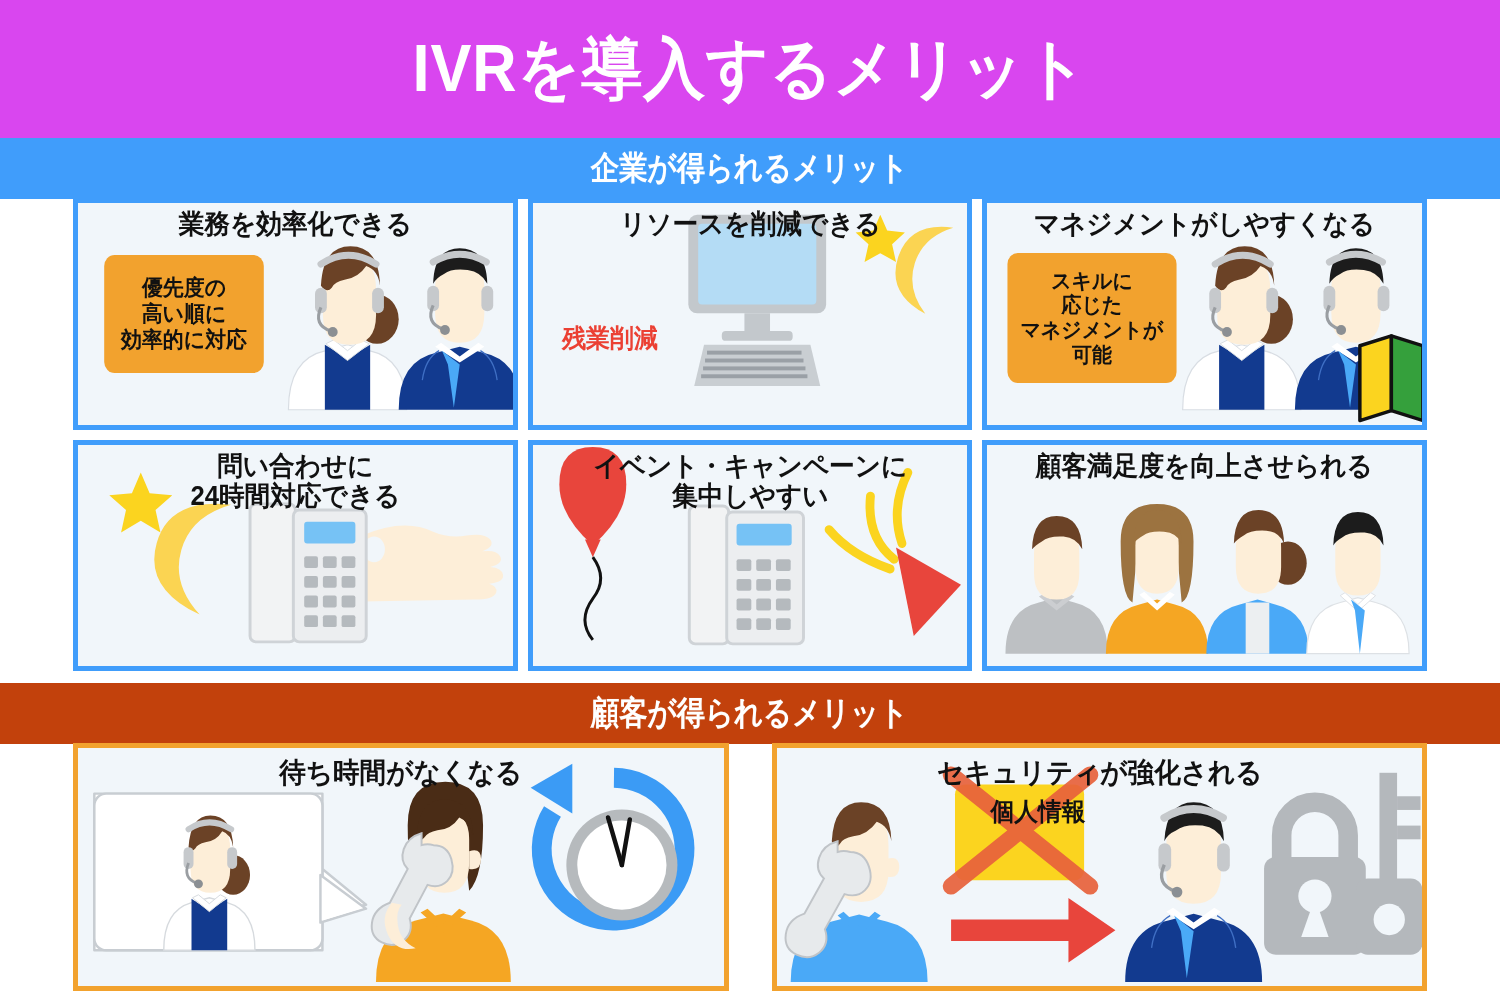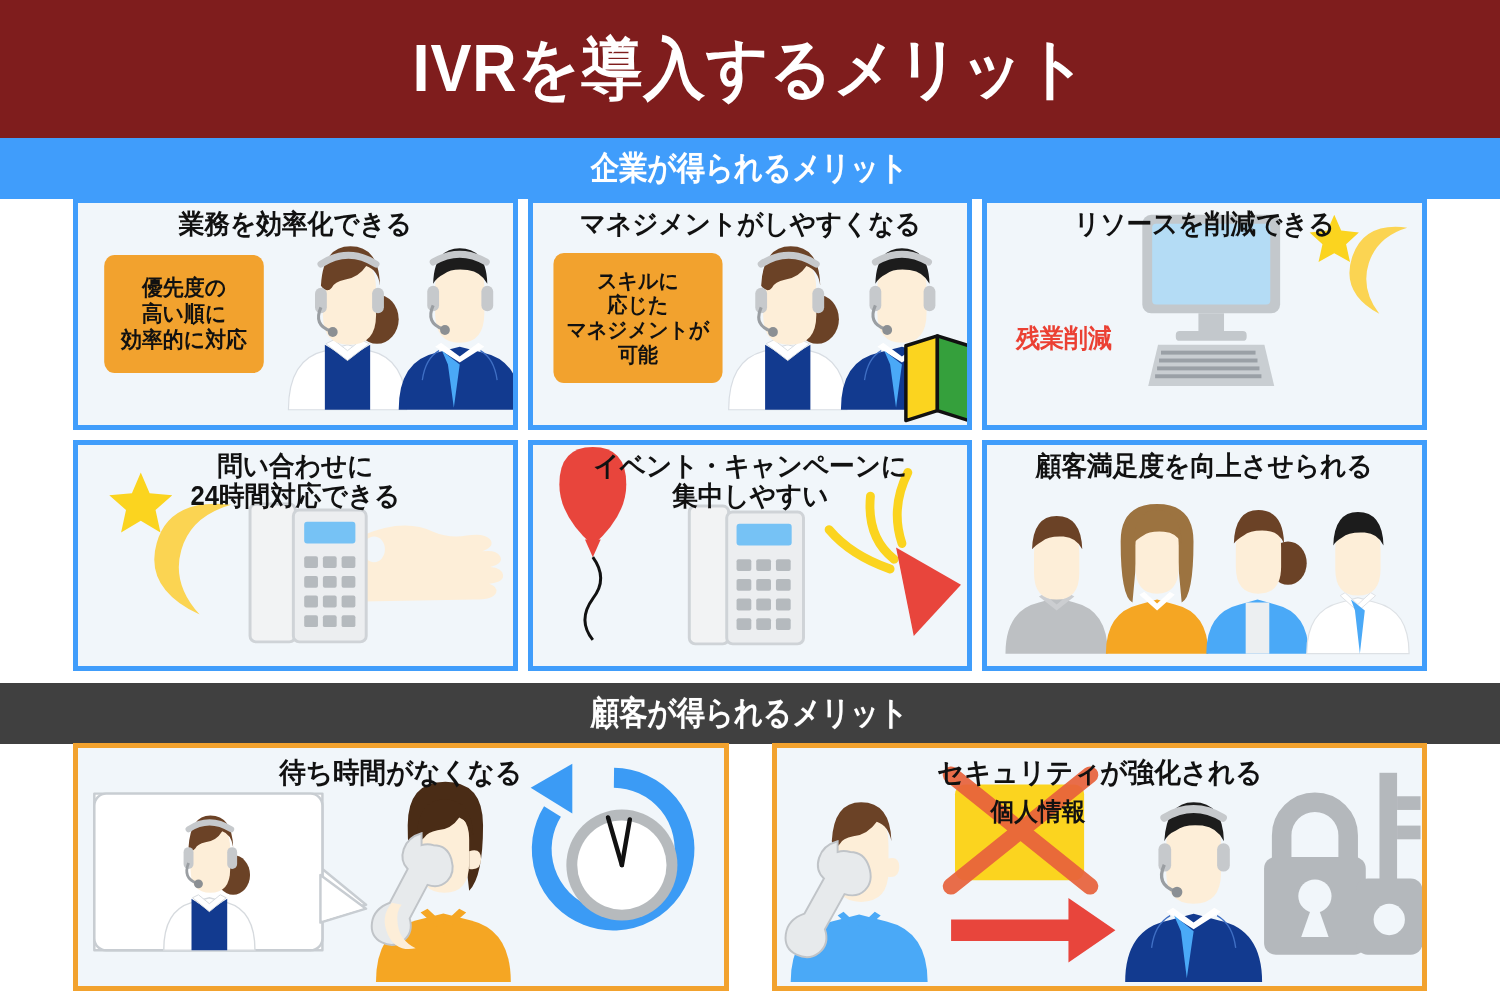--- a/index.html
+++ b/index.html
@@ -7,40 +7,40 @@
     width:1500px; height:1000px;
     background:#ffffff;
     font-family:"Liberation Sans","DejaVu Sans",sans-serif;
     overflow:hidden;
   }
   #root { position:relative; width:1500px; height:1000px; }
 
   
   .title-band {
     position:absolute; left:0; top:0; width:1500px; height:138px;
-    background:#7f1d1d;
+    background:#d946ef;
     display:flex; align-items:center; justify-content:center;
   }
   .title-band .title {
     color:#ffffff; font-size:66px; font-weight:bold;
     letter-spacing:1px; white-space:nowrap;
     transform:scaleX(0.93);
   }
 
   .section-band {
     position:absolute; left:0; width:1500px; height:61px;
     display:flex; align-items:center; justify-content:center;
   }
   .section-band .section-label {
     color:#ffffff; font-size:33px; font-weight:bold;
     transform:scaleX(0.86); white-space:nowrap;
     text-shadow:0 0 1px rgba(255,255,255,.4);
   }
   #band-company { top:138px; background:#409dfb; }
-  #band-customer { top:683px; background:#404040; }
+  #band-customer { top:683px; background:#c2410c; }
 
   
   .grid-company {
     position:absolute; left:73px; top:198px;
     width:1354px; height:473px;
     display:grid;
     grid-template-columns:1fr 1fr 1fr;
     grid-template-rows:1fr 1fr;
     column-gap:12px; row-gap:9px;gap:10px;
   }
@@ -137,62 +137,20 @@
             <rect x="409" y="84" width="12" height="26" rx="6" fill="#c6c9cc"></rect>
             <path d="M360 60 q27-16 54 0" fill="none" stroke="#c6c9cc" stroke-width="7" stroke-linecap="round"></path>
             <path d="M360 104 q-8 18 10 24" fill="none" stroke="#9a9ea2" stroke-width="3.2"></path>
             <circle cx="372" cy="129" r="5" fill="#8b8f93"></circle>
           </g>
         </svg>
       </div>
       <div class="badge" style="left:22px; top:52px; width:168px; height:118px; font-size:22px;">優先度の
 高い順に
 効率的に対応</div>
-    </div>
-
-    <div class="card">
-      <div class="card-title">マネジメントがしやすくなる</div>
-      <div class="art">
-        <svg viewBox="0 0 440 225" width="100%" height="100%" preserveAspectRatio="xMidYMax meet">
-          <g>
-            <path d="M198 210 q0-52 38-60 l22-6 22 6 q38 8 38 60 z" fill="#ffffff" stroke="#d8dde3" stroke-width="1.2"></path>
-            <path d="M235 144 l23 14 23-14 v66 h-46 z" fill="#123a8f"></path>
-            <path d="M236 143 l22 17 22-17 -8-4 -14 11 -14-11 z" fill="#ffffff" stroke="#d8dde3" stroke-width="1"></path>
-            <ellipse cx="288" cy="118" rx="22" ry="25" fill="#6b4226"></ellipse>
-            <path d="M233 88 q0-34 27-34 q27 0 27 34 v26 q0 30-27 30 q-27 0-27-30 z" fill="#fdeed8"></path>
-            <path d="M231 84 q2-40 30-40 q29 0 30 40 q-2-16-14-20 q-8 12-22 14 q-10 2-13 8 q-5 6-11-2 z" fill="#6b4226"></path>
-            <rect x="225" y="86" width="12" height="26" rx="6" fill="#c6c9cc"></rect>
-            <rect x="283" y="86" width="12" height="26" rx="6" fill="#c6c9cc"></rect>
-            <path d="M231 62 q28-18 56 0" fill="none" stroke="#c6c9cc" stroke-width="7" stroke-linecap="round"></path>
-            <path d="M231 106 q-8 18 10 24" fill="none" stroke="#9a9ea2" stroke-width="3.2"></path>
-            <circle cx="243" cy="131" r="5" fill="#8b8f93"></circle>
-          </g>
-          <g>
-            <path d="M312 210 q0-50 38-58 l24-6 24 6 q38 8 38 58 z" fill="#123a8f"></path>
-            <path d="M349 146 l25 16 25-16 -6-4 -19 14 -19-14 z" fill="#ffffff"></path>
-            <path d="M356 150 l18 14 -6 44 -6-44 z" fill="#4aa9f7"></path>
-            <path d="M353 150 q-14 8-17 30 M395 150 q14 8 17 30" fill="none" stroke="#3f6fc4" stroke-width="1.3"></path>
-            <path d="M349 86 q0-32 25-32 q25 0 25 32 v26 q0 30-25 30 q-25 0-25-30 z" fill="#fdeed8"></path>
-            <path d="M347 82 q1-36 27-36 q27 0 28 36 q-6-12-20-14 q-16-2-24 4 q-8 4-11 10 z" fill="#1c1c1c"></path>
-            <rect x="341" y="84" width="12" height="26" rx="6" fill="#c6c9cc"></rect>
-            <rect x="396" y="84" width="12" height="26" rx="6" fill="#c6c9cc"></rect>
-            <path d="M347 60 q27-16 54 0" fill="none" stroke="#c6c9cc" stroke-width="7" stroke-linecap="round"></path>
-            <path d="M347 104 q-8 18 10 24" fill="none" stroke="#9a9ea2" stroke-width="3.2"></path>
-            <circle cx="359" cy="129" r="5" fill="#8b8f93"></circle>
-          </g>
-          <g>
-            <path d="M378 145 l32-10 v76 l-32 10 z" fill="#fbd41f" stroke="#111" stroke-width="3.5" stroke-linejoin="round"></path>
-            <path d="M410 135 l32 10 v76 l-32-10 z" fill="#35a03c" stroke="#111" stroke-width="3.5" stroke-linejoin="round"></path>
-          </g>
-        </svg>
-      </div>
-      <div class="badge" style="left:16px; top:50px; width:178px; height:130px; font-size:21px;">スキルに
-応じた
-マネジメントが
-可能</div>
     </div>
 
     <div class="card">
       <div class="card-title">リソースを削減できる</div>
       <div class="art">
         <svg viewBox="0 0 440 225" width="100%" height="100%" preserveAspectRatio="xMidYMax meet">
           <g>
             <rect x="157" y="12" width="140" height="100" rx="9" fill="#c3c8cc"></rect>
             <rect x="167" y="21" width="120" height="82" rx="4" fill="#b4dcf5"></rect>
             <rect x="214" y="112" width="26" height="20" fill="#c3c8cc"></rect>
@@ -209,20 +167,62 @@
           </g>
           <g>
             <path d="M395 16 q-44 8-44 46 q0 38 44 46 q-26-18-26-46 q0-28 26-46 z" fill="#fbd452" transform="translate(18,0) rotate(18 373 62)"></path>
           </g>
           <g>
             <path d="M352 12 l7 16 18 2 -13 12 4 18 -16-9 -16 9 4-18 -13-12 18-2 z" fill="#fbd41f"></path>
           </g>
         </svg>
       </div>
       <div class="red-text" style="left:25px; top:118px;">残業削減</div>
+    </div>
+
+    <div class="card">
+      <div class="card-title">マネジメントがしやすくなる</div>
+      <div class="art">
+        <svg viewBox="0 0 440 225" width="100%" height="100%" preserveAspectRatio="xMidYMax meet">
+          <g>
+            <path d="M198 210 q0-52 38-60 l22-6 22 6 q38 8 38 60 z" fill="#ffffff" stroke="#d8dde3" stroke-width="1.2"></path>
+            <path d="M235 144 l23 14 23-14 v66 h-46 z" fill="#123a8f"></path>
+            <path d="M236 143 l22 17 22-17 -8-4 -14 11 -14-11 z" fill="#ffffff" stroke="#d8dde3" stroke-width="1"></path>
+            <ellipse cx="288" cy="118" rx="22" ry="25" fill="#6b4226"></ellipse>
+            <path d="M233 88 q0-34 27-34 q27 0 27 34 v26 q0 30-27 30 q-27 0-27-30 z" fill="#fdeed8"></path>
+            <path d="M231 84 q2-40 30-40 q29 0 30 40 q-2-16-14-20 q-8 12-22 14 q-10 2-13 8 q-5 6-11-2 z" fill="#6b4226"></path>
+            <rect x="225" y="86" width="12" height="26" rx="6" fill="#c6c9cc"></rect>
+            <rect x="283" y="86" width="12" height="26" rx="6" fill="#c6c9cc"></rect>
+            <path d="M231 62 q28-18 56 0" fill="none" stroke="#c6c9cc" stroke-width="7" stroke-linecap="round"></path>
+            <path d="M231 106 q-8 18 10 24" fill="none" stroke="#9a9ea2" stroke-width="3.2"></path>
+            <circle cx="243" cy="131" r="5" fill="#8b8f93"></circle>
+          </g>
+          <g>
+            <path d="M312 210 q0-50 38-58 l24-6 24 6 q38 8 38 58 z" fill="#123a8f"></path>
+            <path d="M349 146 l25 16 25-16 -6-4 -19 14 -19-14 z" fill="#ffffff"></path>
+            <path d="M356 150 l18 14 -6 44 -6-44 z" fill="#4aa9f7"></path>
+            <path d="M353 150 q-14 8-17 30 M395 150 q14 8 17 30" fill="none" stroke="#3f6fc4" stroke-width="1.3"></path>
+            <path d="M349 86 q0-32 25-32 q25 0 25 32 v26 q0 30-25 30 q-25 0-25-30 z" fill="#fdeed8"></path>
+            <path d="M347 82 q1-36 27-36 q27 0 28 36 q-6-12-20-14 q-16-2-24 4 q-8 4-11 10 z" fill="#1c1c1c"></path>
+            <rect x="341" y="84" width="12" height="26" rx="6" fill="#c6c9cc"></rect>
+            <rect x="396" y="84" width="12" height="26" rx="6" fill="#c6c9cc"></rect>
+            <path d="M347 60 q27-16 54 0" fill="none" stroke="#c6c9cc" stroke-width="7" stroke-linecap="round"></path>
+            <path d="M347 104 q-8 18 10 24" fill="none" stroke="#9a9ea2" stroke-width="3.2"></path>
+            <circle cx="359" cy="129" r="5" fill="#8b8f93"></circle>
+          </g>
+          <g>
+            <path d="M378 145 l32-10 v76 l-32 10 z" fill="#fbd41f" stroke="#111" stroke-width="3.5" stroke-linejoin="round"></path>
+            <path d="M410 135 l32 10 v76 l-32-10 z" fill="#35a03c" stroke="#111" stroke-width="3.5" stroke-linejoin="round"></path>
+          </g>
+        </svg>
+      </div>
+      <div class="badge" style="left:16px; top:50px; width:178px; height:130px; font-size:21px;">スキルに
+応じた
+マネジメントが
+可能</div>
     </div>
 
     <div class="card">
       <div class="card-title">問い合わせに
 24時間対応できる</div>
       <div class="art">
         <svg viewBox="0 0 440 225" width="100%" height="100%" preserveAspectRatio="xMidYMax meet">
           <g>
             <path d="M63 28 l9 21 23 2 -17 15 5 23 -20-12 -20 12 5-23 -17-15 23-2 z" fill="#fbd41f"></path>
           </g>

